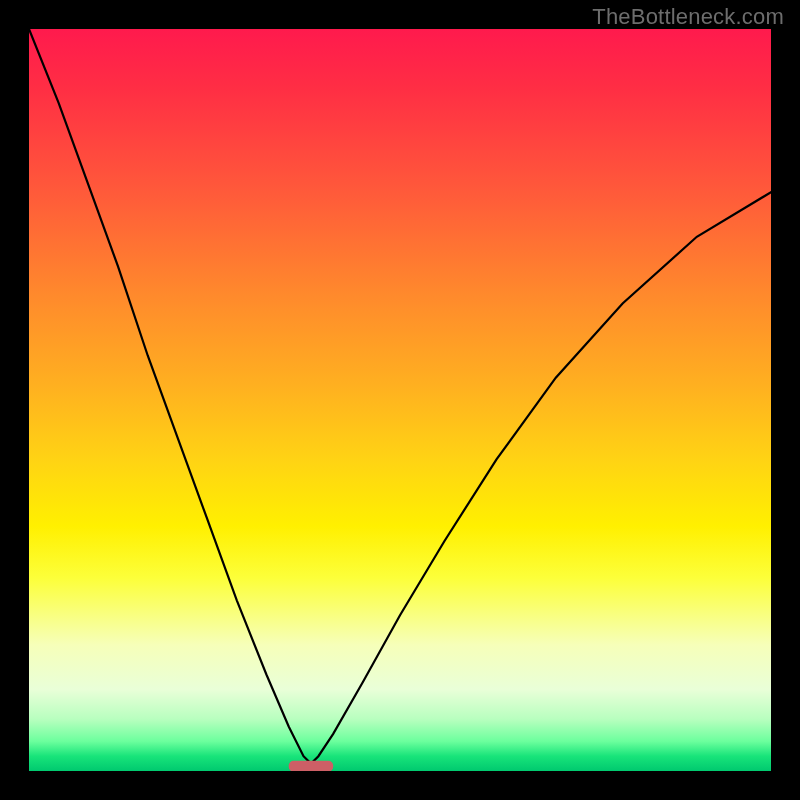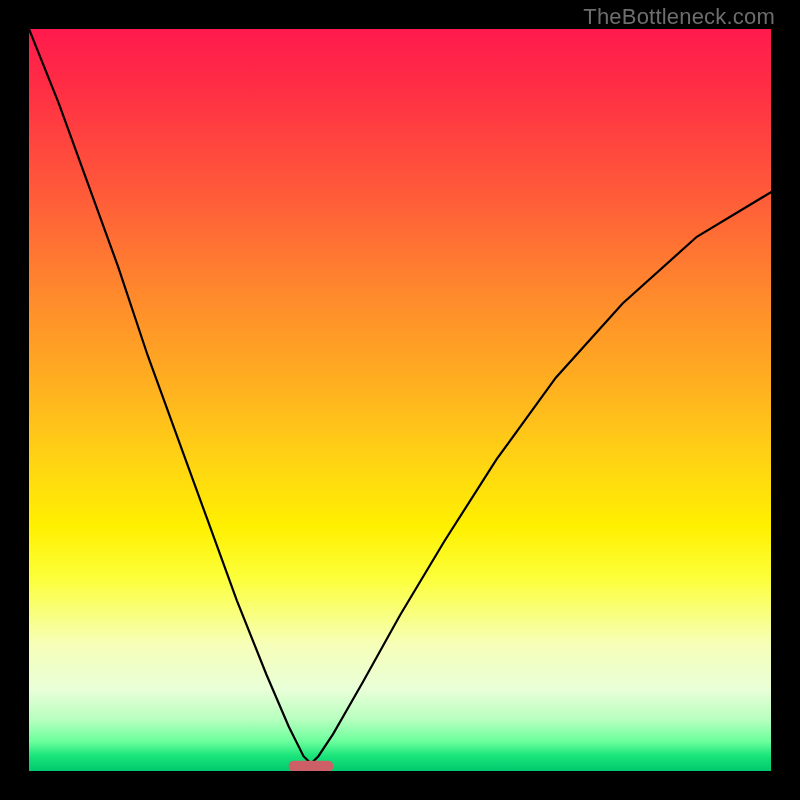--- a/index.html
+++ b/index.html
@@ -54,21 +54,21 @@
     position: absolute;
     top: 0;
     left: 0;
   }
   .watermark {
     position: absolute;
     top: 4px;
     left: 0;
     width: 800px;
     text-align: right;
-    padding-right: 25px;
+    padding-right: 16px;
     box-sizing: border-box;
     color: #6d6d6d;
     font-size: 22px;
     letter-spacing: 0.2px;
     font-weight: 400;
   }
 </style>
 </head>
 <body>
 

